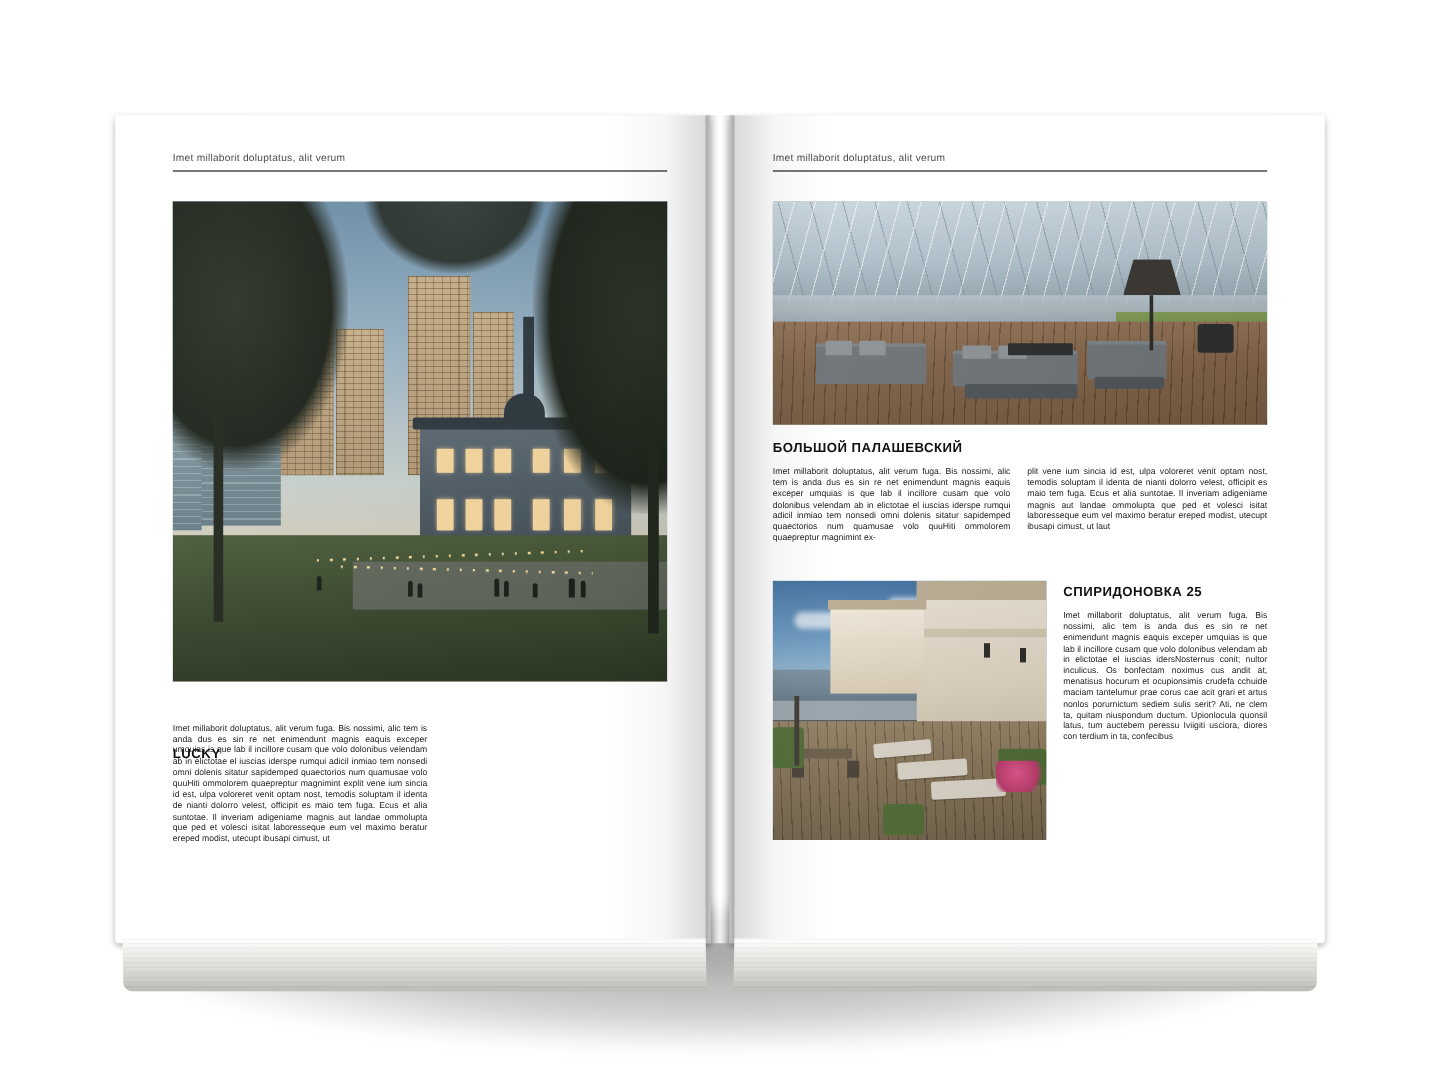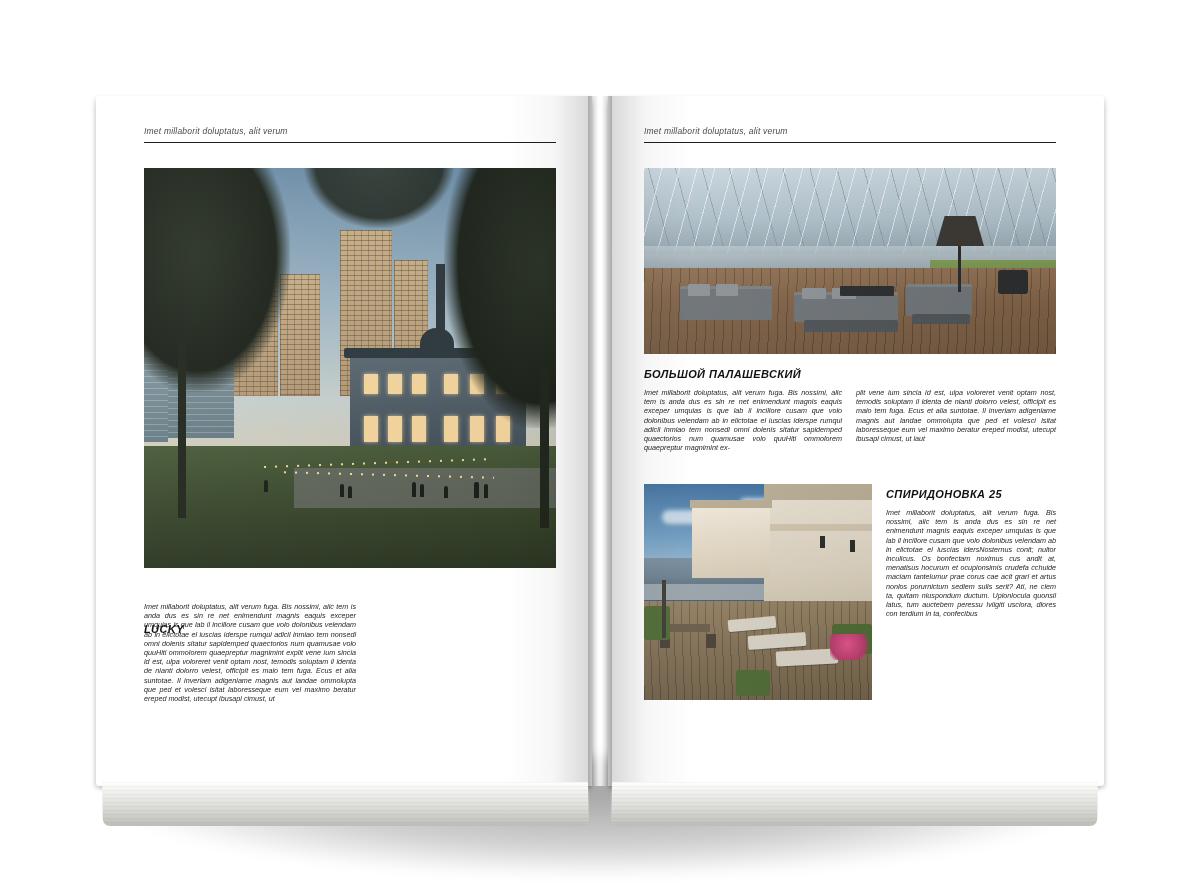--- a/index.html
+++ b/index.html
@@ -19,21 +19,20 @@
     background: #ffffff;
   }
 
   
   .book-wrap {
     position: absolute;
     left: 96px;
     top: 96px;
     width: 820px;
     height: 714px;
-    font-style: italic;
   }
 
   .page-stack {
     position: absolute;
     border-radius: 2px;
     background: #f2f2f0;
     box-shadow: 0 2px 6px rgba(0,0,0,0.18);
   }
 
   .drop-shadow {

